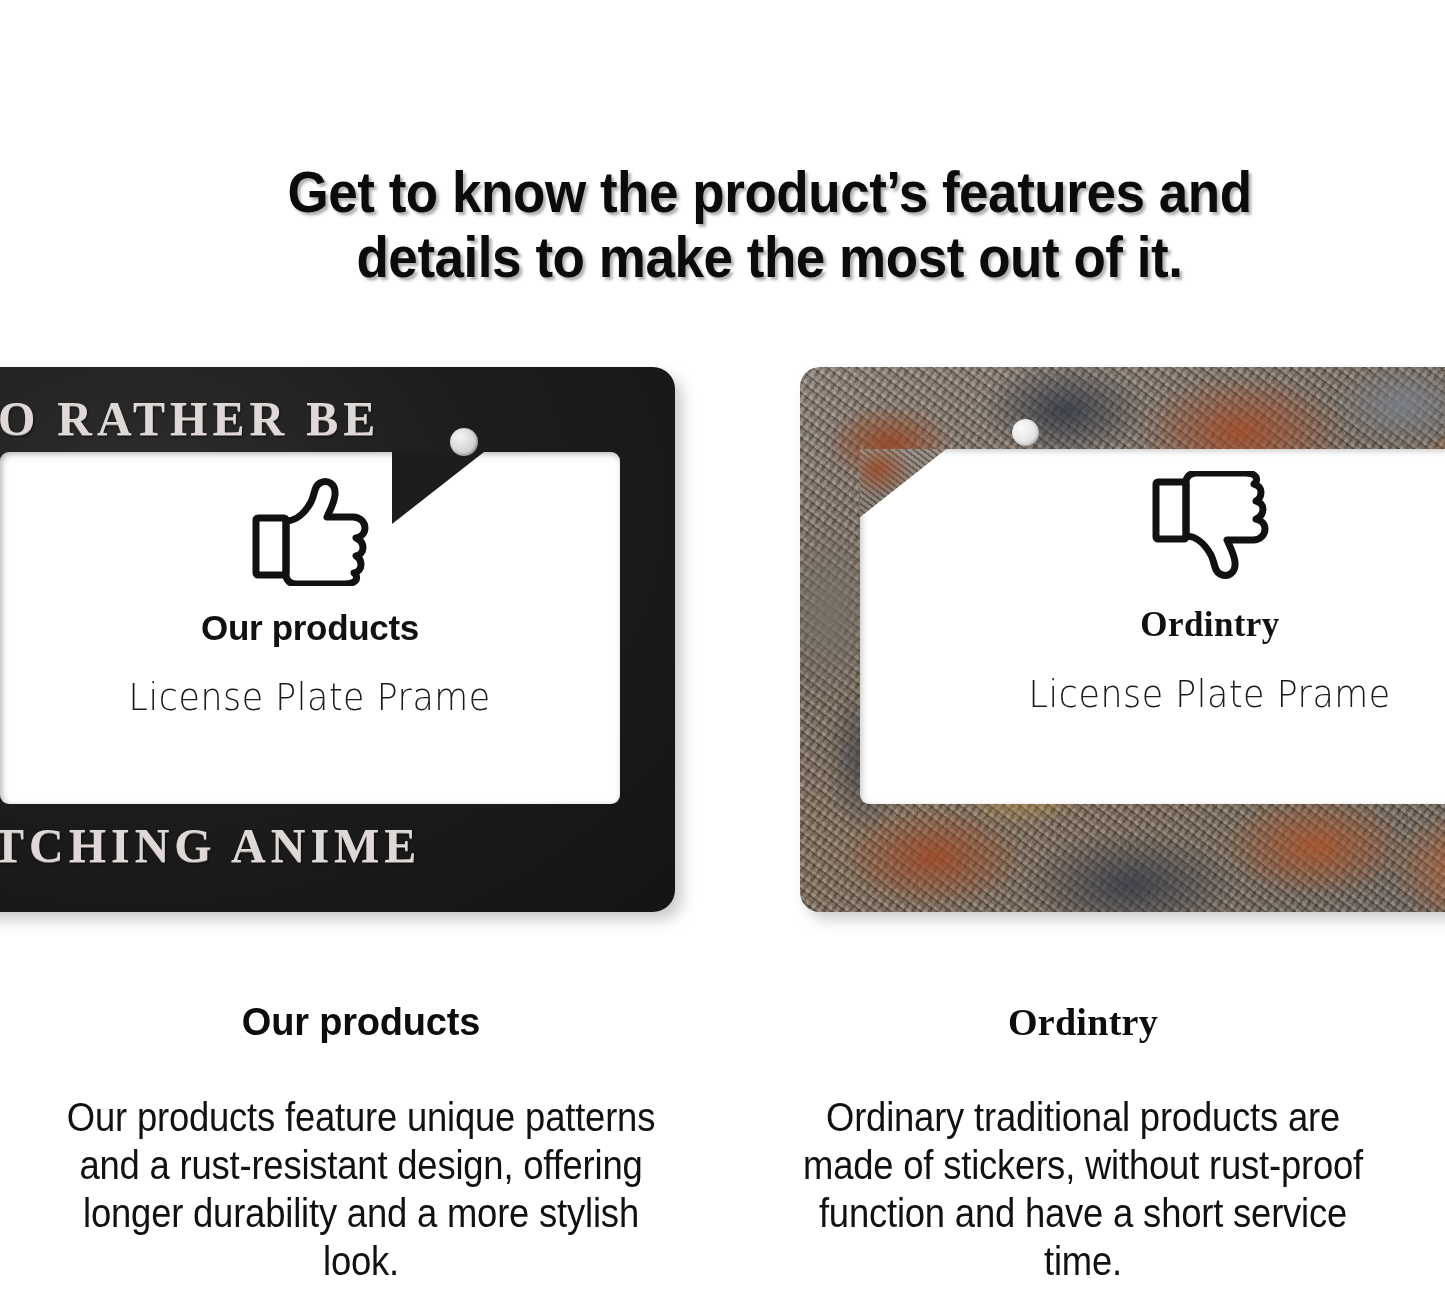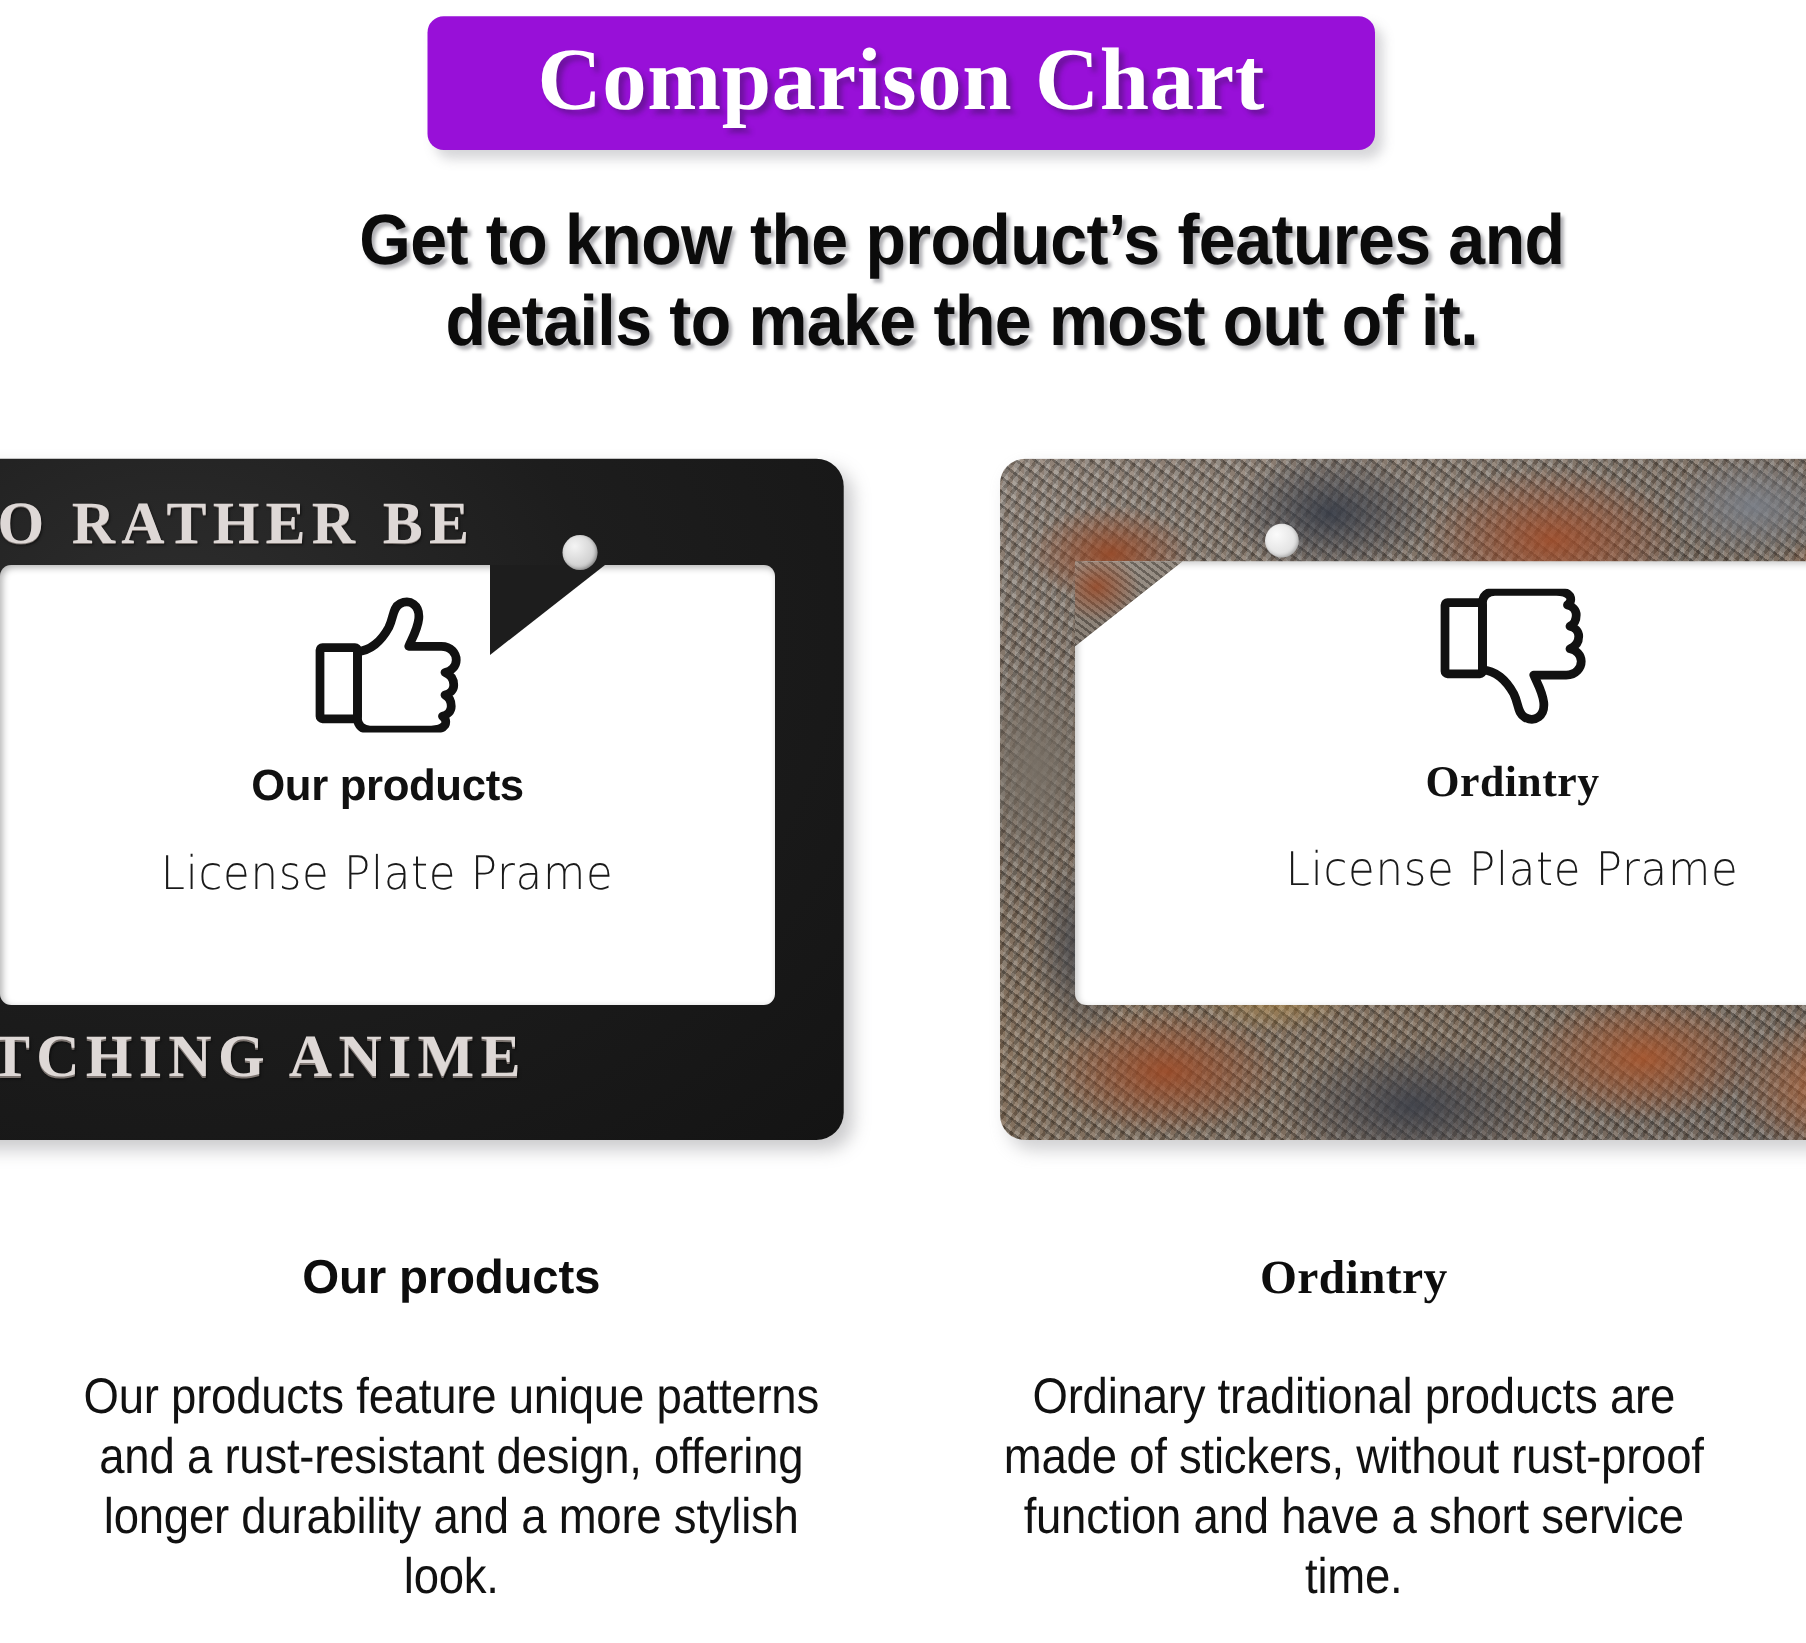--- a/index.html
+++ b/index.html
@@ -298,23 +298,20 @@
     color: #111111;
     letter-spacing: -0.2px;
     transform: scaleX(0.91);
   }
 </style>
 </head>
 <body>
 
 <div id="header-area">
 
-  <div id="title-banner">
-    <span id="title-banner-text">Comparison Chart</span>
-  </div>
 
   <div id="subtitle-block">
     <div class="subtitle-line">Get to know the product’s features and</div>
     <div class="subtitle-line">details to make the most out of it.</div>
   </div>
 
 </div>
 
 <div id="frames-row">
 

